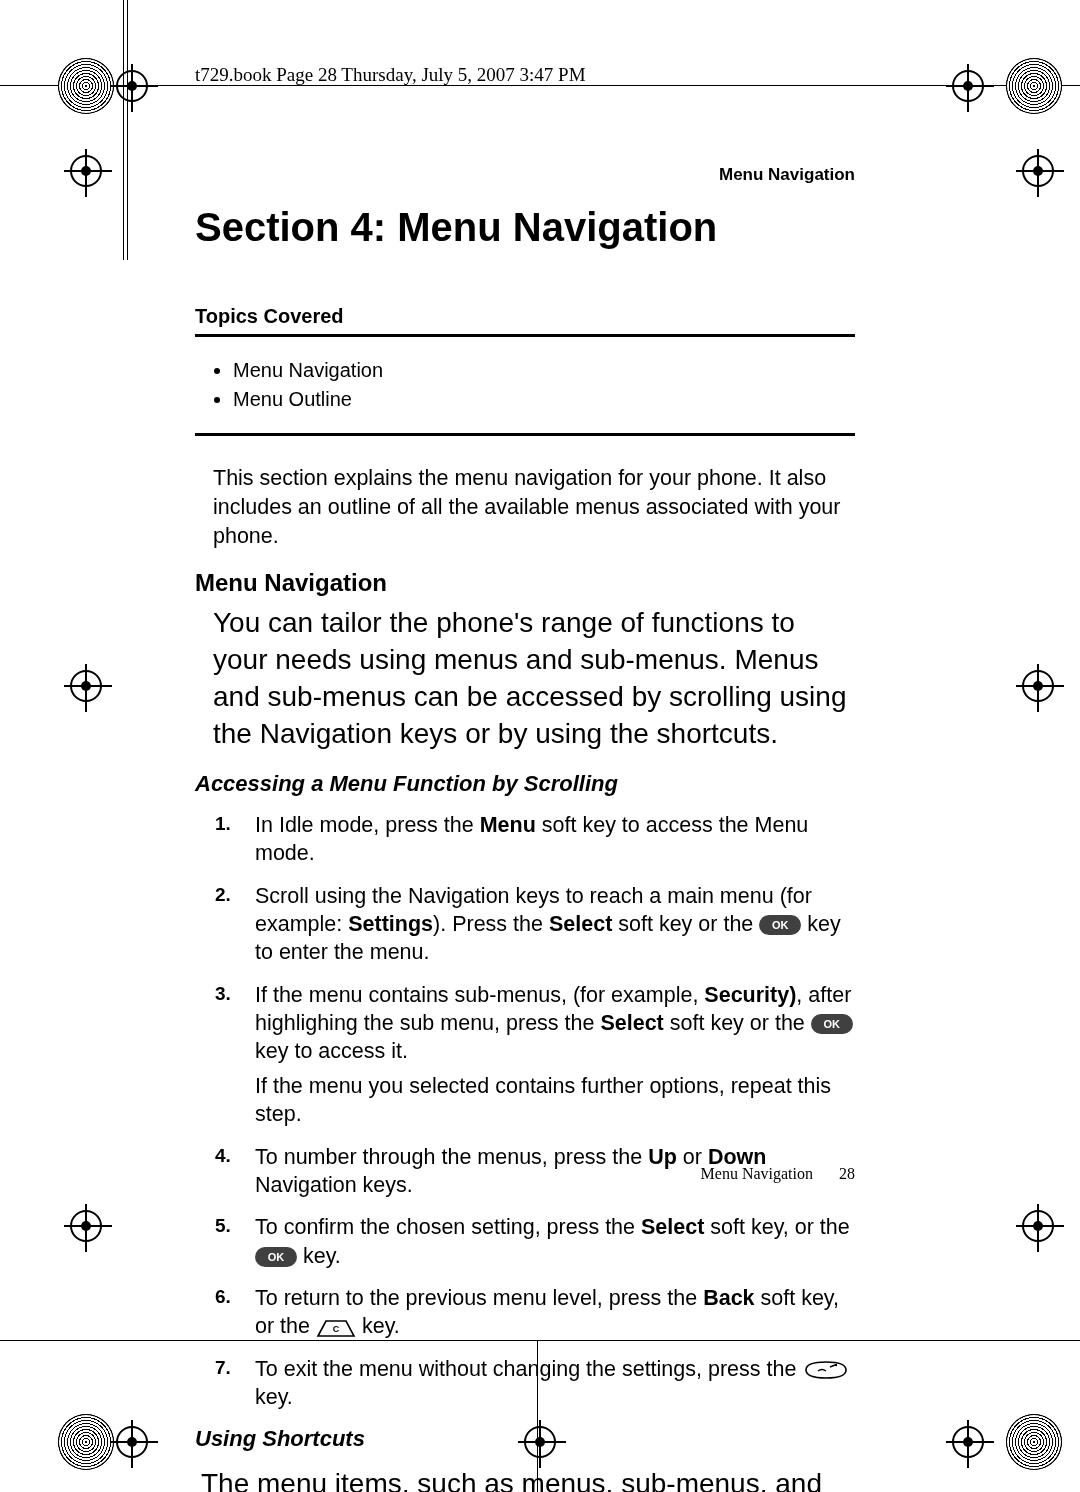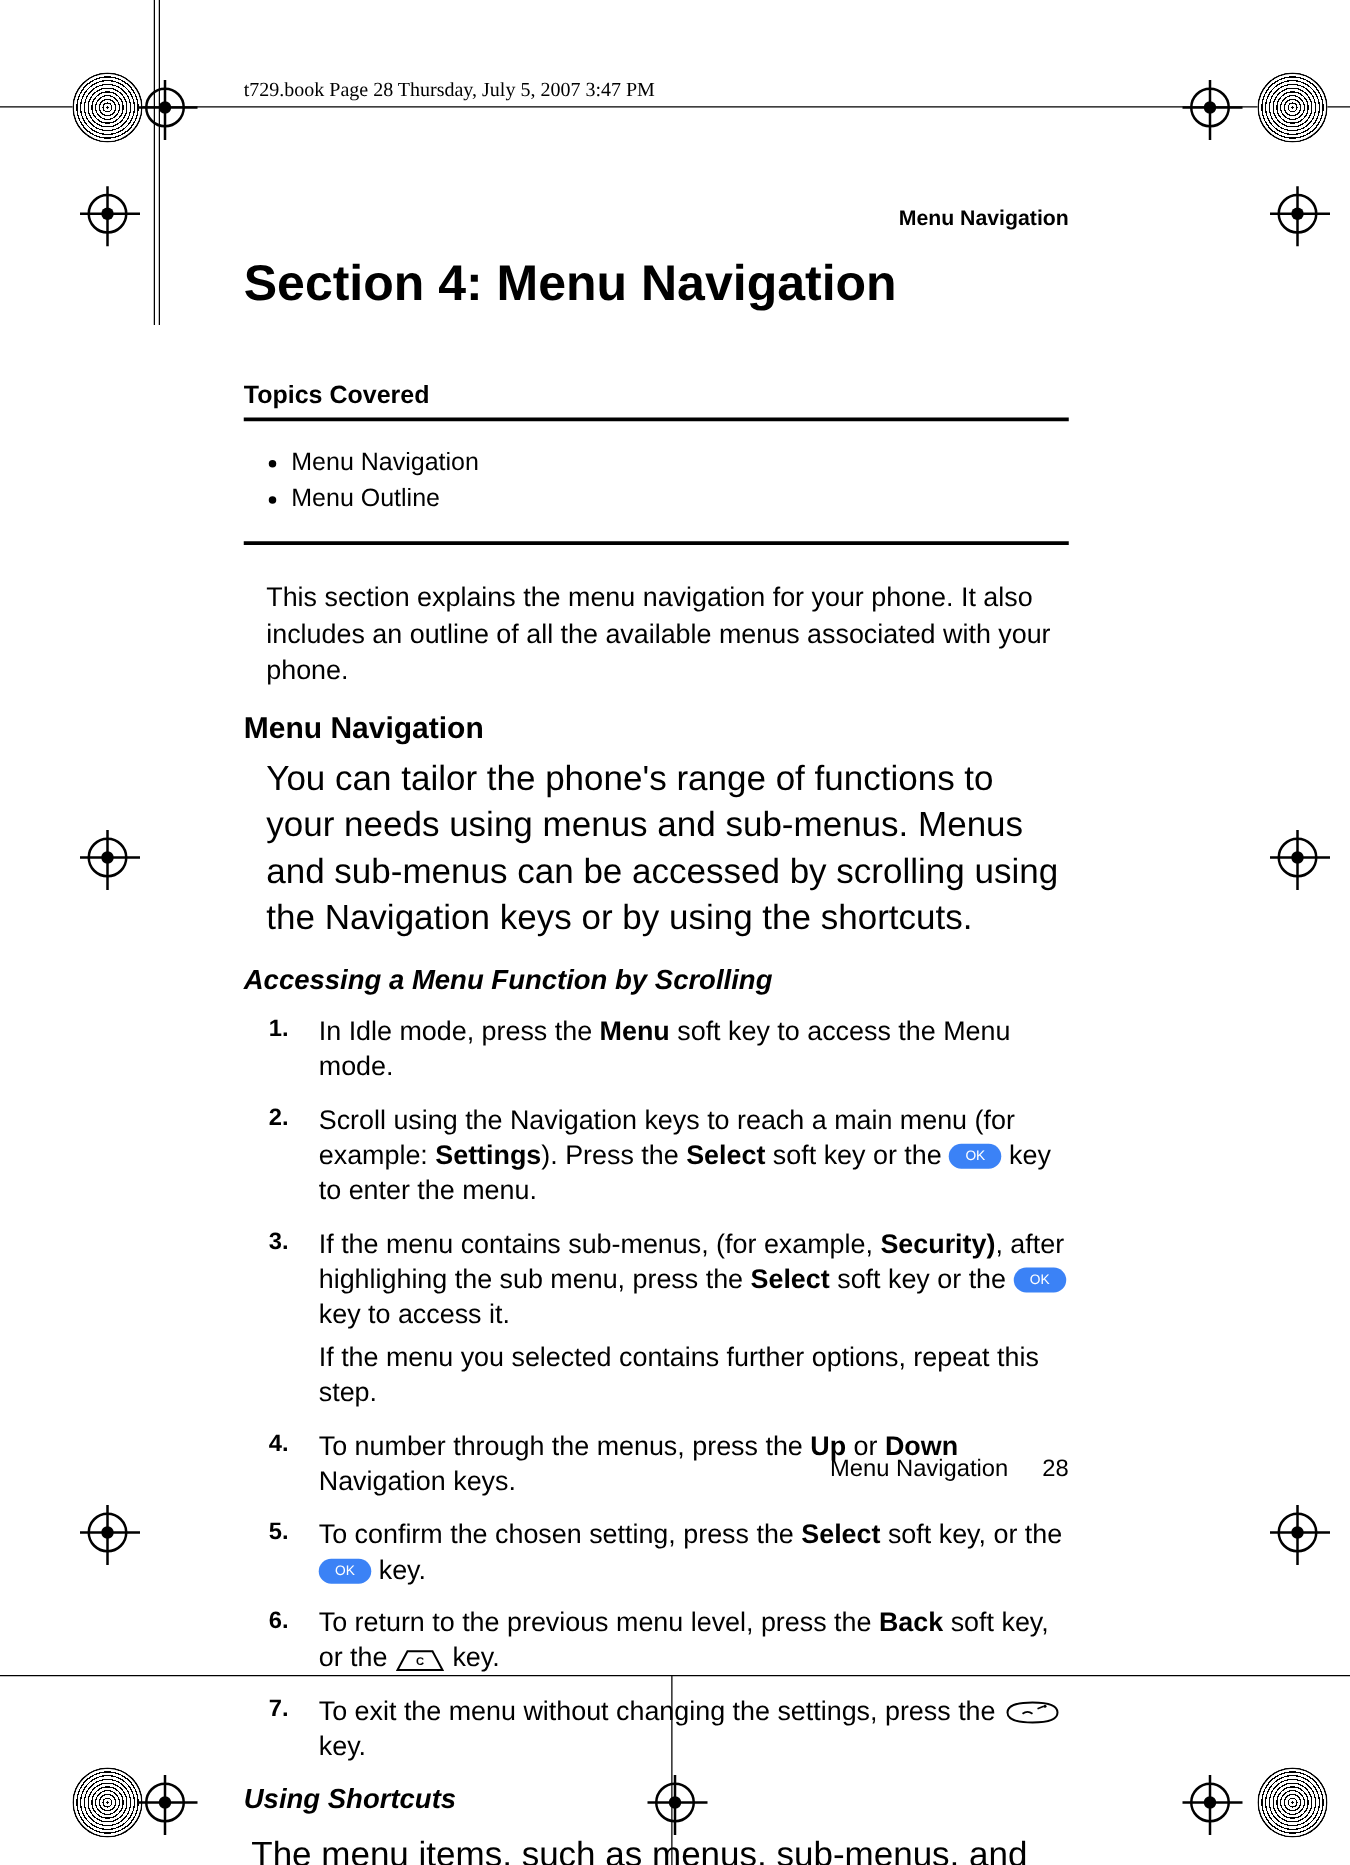--- a/index.html
+++ b/index.html
@@ -27,29 +27,29 @@
   .rule-thick{border:0;border-top:3px solid #000;margin:0}
   .topic-list{margin:22px 0 22px 38px;padding:0;list-style:disc;font-family:Arial,Helvetica,sans-serif}
   .topic-list li{font-size:20px;margin:6px 0}
   .intro{margin:28px 0 18px 18px;font-size:21.5px;line-height:1.35;font-family:Arial,Helvetica,sans-serif}
   .h2{font-family:Arial,Helvetica,sans-serif;font-weight:900;font-size:24px;margin:12px 0 8px}
   .para{margin:8px 0 18px 18px;font-size:28px;line-height:1.32;font-family:Arial,Helvetica,sans-serif}
   .h3{font-family:Arial,Helvetica,sans-serif;font-weight:700;font-style:italic;font-size:22px;margin:10px 0 14px}
   ol.steps{list-style:none;margin:0 0 0 60px;padding:0}
   ol.steps>li{position:relative;font-size:21.5px;line-height:1.32;margin:0 0 14px;font-family:Arial,Helvetica,sans-serif}
   ol.steps>li .num{position:absolute;left:-40px;top:0;font-weight:700;font-size:19px}
-  .pill{display:inline-block;vertical-align:middle;min-width:30px;height:20px;padding:0 6px;border-radius:12px;background:#3b82f6;color:#fff;font-size:11px;font-weight:400;line-height:20px;text-align:center;font-family:Arial,Helvetica,sans-serif}
+  .pill{display:inline-block;vertical-align:middle;min-width:30px;height:20px;padding:0 6px;border-radius:12px;background:#404040;color:#fff;font-size:11px;font-weight:700;line-height:20px;text-align:center;font-family:Arial,Helvetica,sans-serif}
   .ckey{display:inline-block;vertical-align:middle;width:40px;height:20px;position:relative}
   .ckey svg{position:absolute;inset:0}
   .endkey{display:inline-block;vertical-align:middle;width:48px;height:22px;position:relative}
   .endkey svg{position:absolute;inset:0}
   b{font-weight:700}
-  .footer{position:absolute;right:0;top:1000px;font-size:19px;font-family:Liberation Sans, sans-serif}
+  .footer{position:absolute;right:0;top:1000px;font-size:16px;font-family:Liberation Serif, serif}
   .footer .pn{display:inline-block;margin-left:22px}
-  .headerline{position:absolute;left:195px;top:64px;font-family:Georgia,'Times New Roman',serif;font-size:16px}
+  .headerline{position:absolute;left:195px;top:64px;font-family:Georgia,'Times New Roman',serif;font-size:19px}
 </style>
 </head>
 <body>
 
 <div class="page">
 
   <div class="crop-line vline-top-a"></div>
   <div class="crop-line vline-top-b"></div>
   <div class="crop-line hline-top"></div>
   <div class="crop-line hline-bot"></div>

